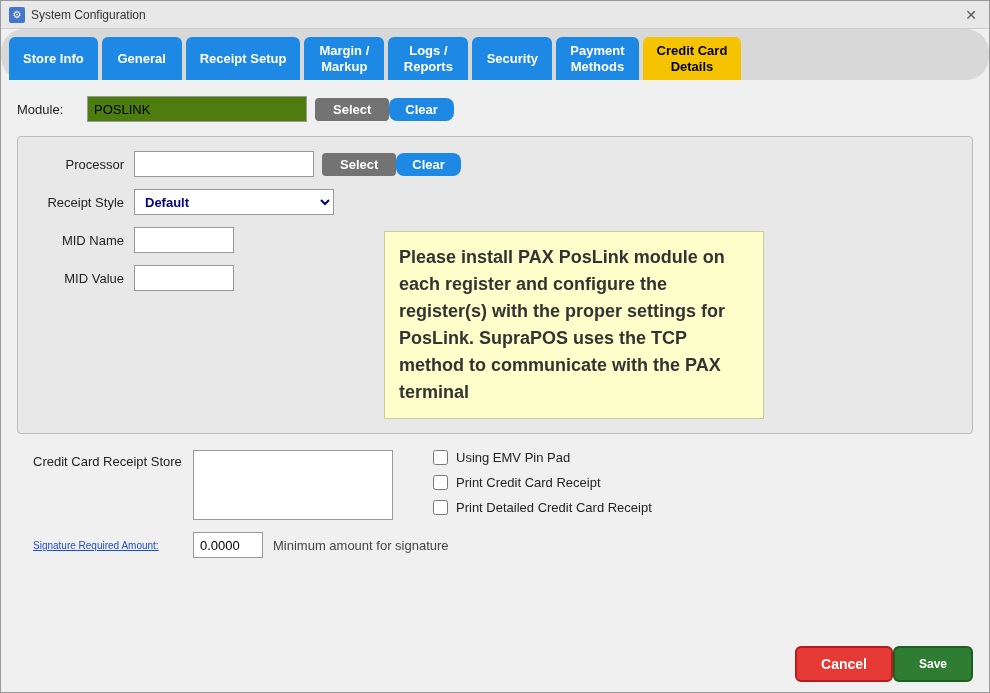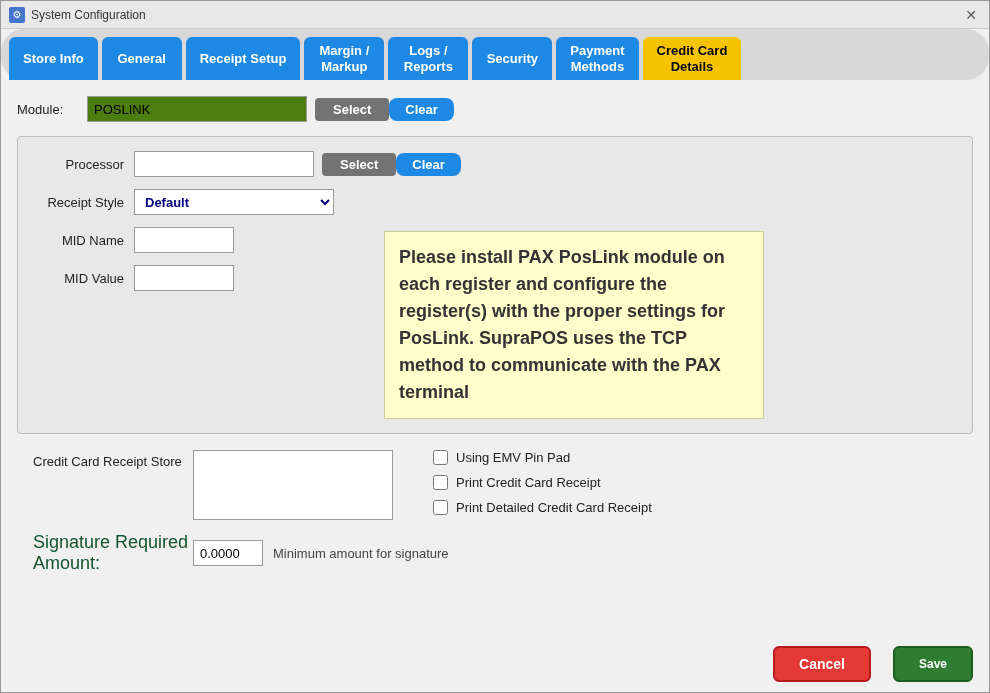--- a/index.html
+++ b/index.html
@@ -222,42 +222,43 @@
       width: 15px;
       height: 15px;
     }
     .sig-row {
       display: flex;
       align-items: center;
       margin-top: 8px;
     }
     .sig-label {
       width: 160px;
-      font-size: 18px;
-      color: #14532d;
-      flex-shrink: 0;
+      font-size: 10px;
+      color: #1d4ed8;
+      flex-shrink: 0;
+      text-decoration: underline;
     }
     .sig-input {
       width: 70px;
       height: 26px;
       border: 1px solid #999;
       padding: 2px 6px;
       font-size: 13px;
       background: white;
     }
     .sig-hint {
       margin-left: 10px;
       font-size: 13px;
       color: #444;
     }
     .footer {
       display: flex;
       justify-content: flex-end;
       padding: 10px 16px;
-      gap: 22px;
+      gap: 0;
       flex-shrink: 0;
     }
     .btn-cancel {
       padding: 8px 24px;
       background: #e53935;
       color: white;
       border: 2px solid #b71c1c;
       border-radius: 6px;
       font-size: 14px;
       font-weight: bold;

